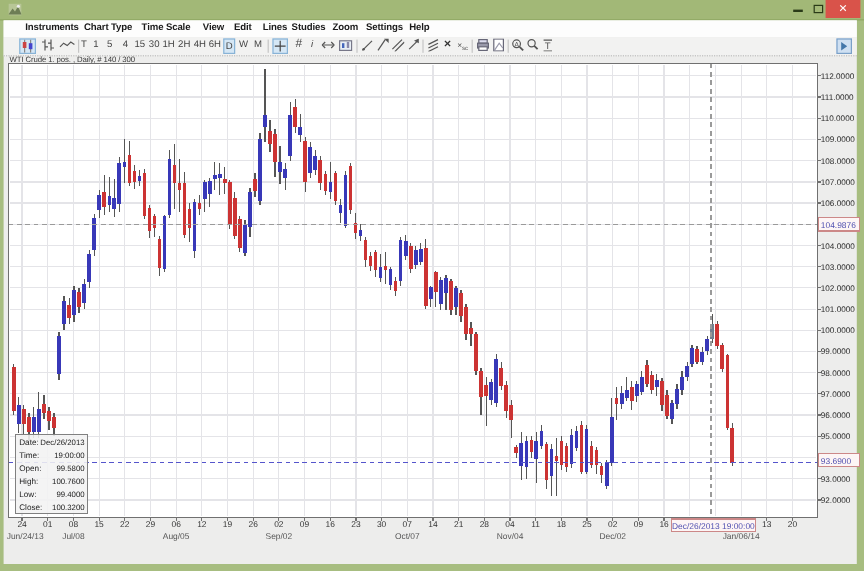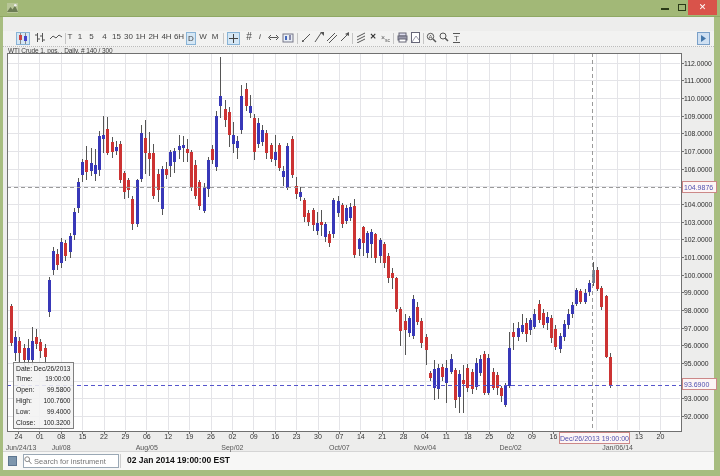--- a/index.html
+++ b/index.html
@@ -26,20 +26,32 @@
  <svg class="ticon" viewBox="0 0 11 10">
       <rect x="0" y="0" width="11" height="10" fill="#b8c697"></rect>
       <path d="M0 9 L3.5 4 L5.5 6.5 L8 2.5 L11 9 Z" fill="#6d7d55"></path>
       <circle cx="8.3" cy="2.2" r="1.3" fill="#eeeeee"></circle>
     </svg>
  <div style="position:absolute;left:661px;top:8px;width:8px;height:2px;background:#2a3a18"></div>
  <div style="position:absolute;left:678px;top:4px;width:8px;height:7px;border:1px solid #2a3a18"></div>
  <div class="closebtn">✕</div>
 </div>
 <div class="app">
+ <div class="menubar">
+  <span style="left:18px">Instruments</span>
+      <span style="left:67px">Chart Type</span>
+      <span style="left:115px">Time Scale</span>
+      <span style="left:166px">View</span>
+      <span style="left:192px">Edit</span>
+      <span style="left:216px">Lines</span>
+      <span style="left:240px">Studies</span>
+      <span style="left:274px">Zoom</span>
+      <span style="left:302px">Settings</span>
+      <span style="left:338px">Help</span>
+ </div>
  <div class="toolbar">
   <div class="tb tbsel" style="left:13px;width:14px"><svg width="12" height="11" viewBox="0 0 12 11">
           <line x1="3.5" y1="0" x2="3.5" y2="11" stroke="#888" stroke-width="1"></line>
           <rect x="2" y="2" width="3" height="5" fill="#cc4444"></rect>
           <line x1="8.5" y1="0" x2="8.5" y2="11" stroke="#888" stroke-width="1"></line>
           <rect x="7" y="3" width="3" height="5" fill="#4444cc"></rect>
         </svg></div>
   <div class="tb" style="left:30px;width:13px"><svg width="12" height="11" viewBox="0 0 12 11">
           <line x1="3.5" y1="1" x2="3.5" y2="10" stroke="#555"></line>
           <line x1="1" y1="3" x2="3.5" y2="3" stroke="#555"></line>
@@ -133,29 +145,20 @@
   <div class="tb" style="left:447px;width:12px"><svg width="11" height="11" viewBox="0 0 11 11">
           <line x1="2" y1="1.5" x2="9" y2="1.5" stroke="#555"></line>
           <text x="3" y="9" font-size="8" fill="#555">T</text>
           <line x1="2" y1="10.5" x2="9" y2="10.5" stroke="#555"></line>
         </svg></div>
   <div class="tb" style="left:694px;width:13px;border:1px solid #7aa0c8;background:#cfe0f2"><svg width="11" height="11" viewBox="0 0 11 11">
           <path d="M3 2 L8 5.5 L3 9 Z" fill="#4477aa"></path>
         </svg></div>
  </div>
  <div class="instr">WTI Crude 1. pos. , Daily, # 140 / 300</div>
- <div class="statusbar">
-   <div class="bluesq"></div>
-   <div class="searchbox"><svg width="8" height="9" viewBox="0 0 8 9" style="vertical-align:-1px">
-          <circle cx="3.2" cy="3.2" r="2.4" fill="none" stroke="#888"></circle>
-          <line x1="5" y1="5" x2="7.5" y2="8" stroke="#888"></line>
-        </svg> Search for instrument</div>
-   <div style="position:absolute;left:117px;top:2px;width:1px;height:14px;background:#cfcfcf"></div>
-      <div class="sdate">02 Jan 2014 19:00:00 EST</div>
- </div>
 </div>
 <svg width="720" height="427" viewBox="0 0 720 427" style="position:absolute;left:0;top:46px;" shape-rendering="crispEdges">
 <rect x="7" y="7" width="674" height="378" fill="#ffffff"></rect>
 <line x1="8" y1="17.2" x2="680" y2="17.2" stroke="#e4e4e8" stroke-width="1"></line>
 <line x1="8" y1="34.9" x2="680" y2="34.9" stroke="#e4e4e8" stroke-width="1"></line>
 <line x1="8" y1="52.5" x2="680" y2="52.5" stroke="#e4e4e8" stroke-width="1"></line>
 <line x1="8" y1="70.2" x2="680" y2="70.2" stroke="#e4e4e8" stroke-width="1"></line>
 <line x1="8" y1="87.9" x2="680" y2="87.9" stroke="#e4e4e8" stroke-width="1"></line>
 <line x1="8" y1="105.6" x2="680" y2="105.6" stroke="#e4e4e8" stroke-width="1"></line>
 <line x1="8" y1="123.2" x2="680" y2="123.2" stroke="#e4e4e8" stroke-width="1"></line>

